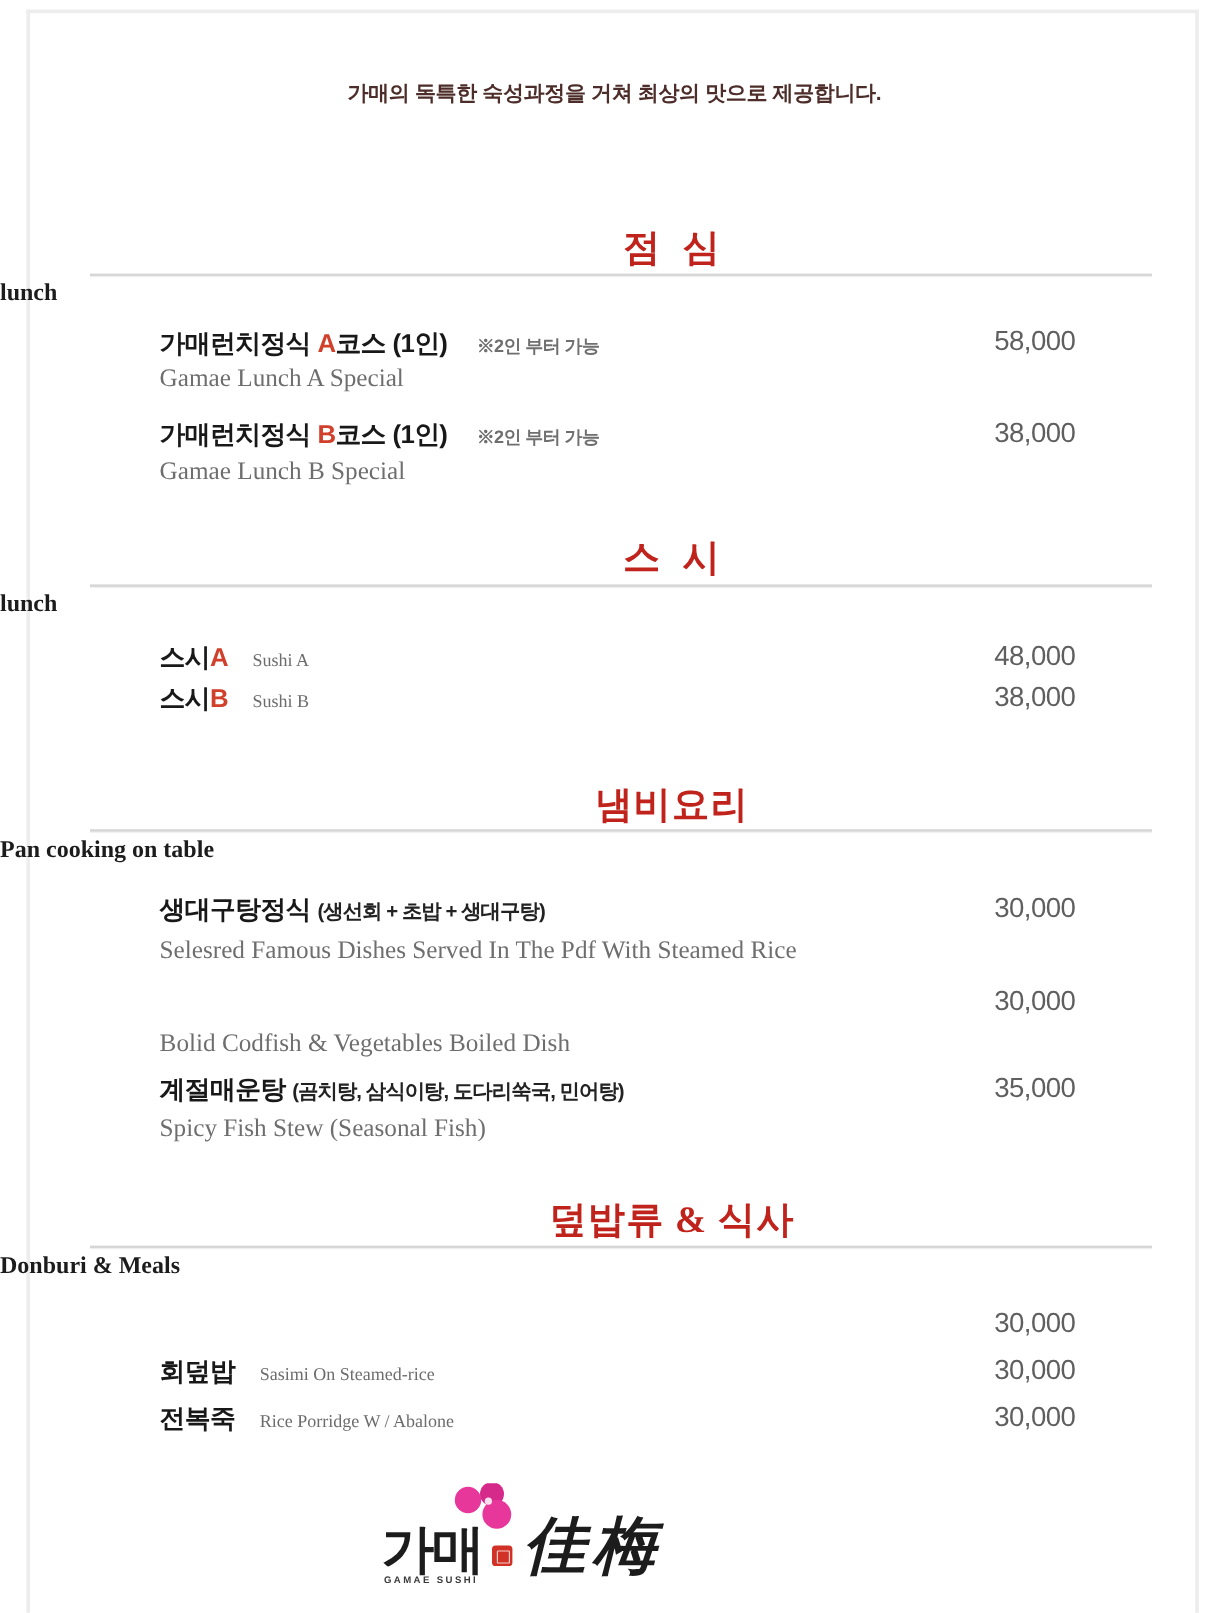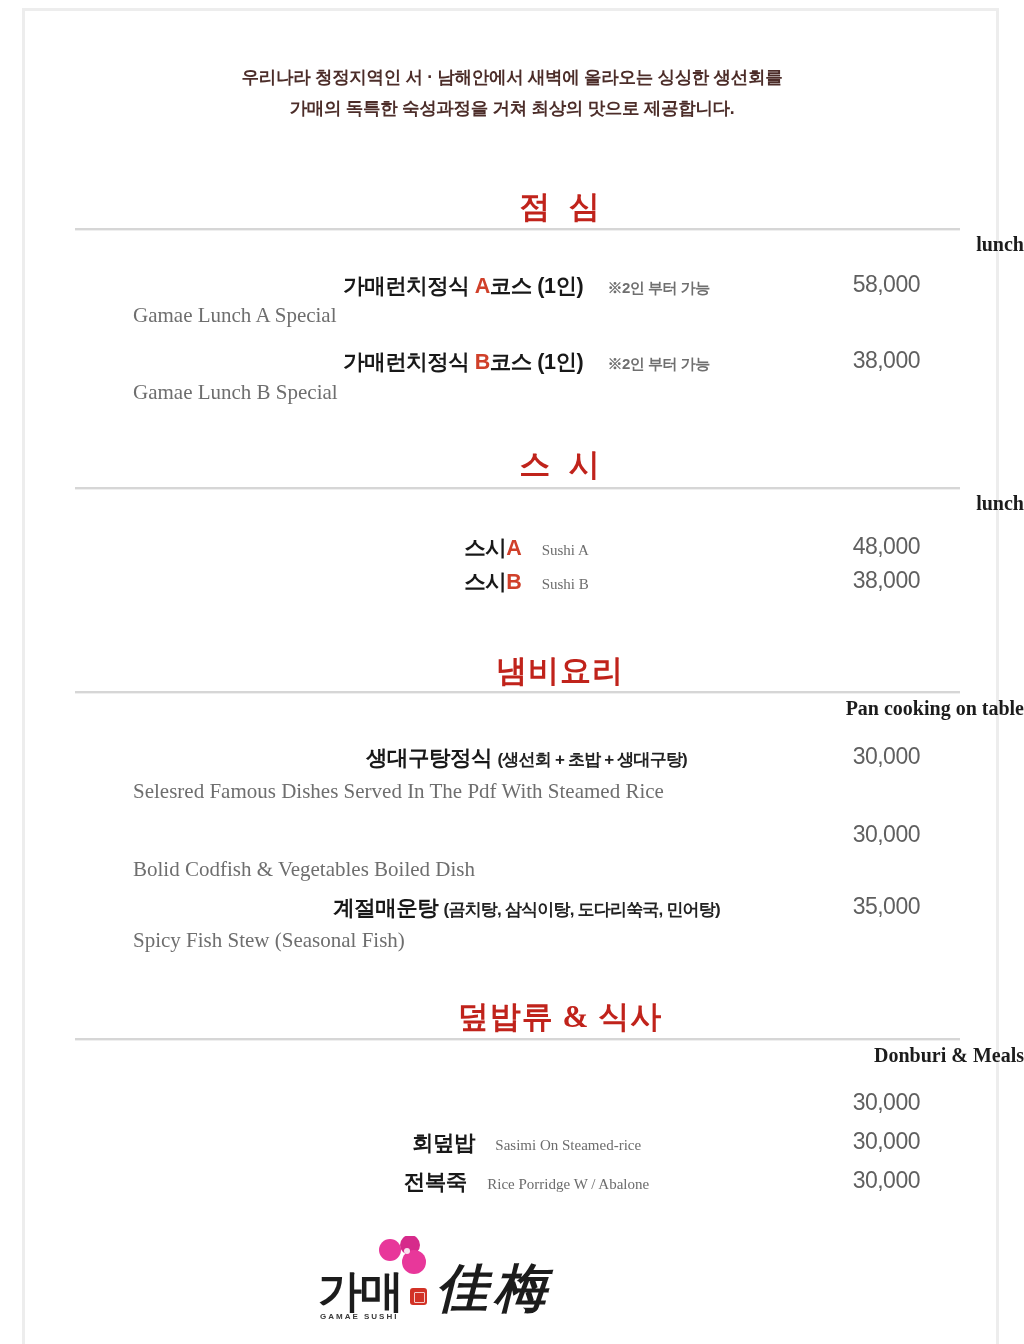--- a/index.html
+++ b/index.html
@@ -19,25 +19,25 @@
   .section-title{
     position:absolute;left:0;width:1024px;text-align:center;
     color:#c0231b;font-weight:bold;font-size:31px;
     font-family:"Liberation Serif",serif;white-space:pre;letter-spacing:1px;padding-left:48px;
   }
   .divider{
     position:absolute;left:75px;width:885px;height:2px;background:#d6d6d6;
     box-shadow:0 1px 0 #efefef;
   }
   .section-sub{
-    position:absolute;left:0;width:1024px;text-align:right;
+    position:absolute;left:0;width:1024px;text-align:left;
     color:#1c1c1c;font-weight:bold;font-size:20px;
     font-family:"Liberation Serif",serif;
   }
-  .item-row{position:absolute;left:133px;right:104px;height:34px;text-align:center;}
+  .item-row{position:absolute;left:133px;right:128px;height:34px;}
   .item-name{
     font-size:21.5px;font-weight:bold;color:#181818;letter-spacing:-0.5px;
   }
   .accent{color:#d0402a;}
   .item-detail{
     font-size:17px;font-weight:bold;color:#222;letter-spacing:-0.8px;
   }
   .item-note{
     font-size:15px;font-weight:bold;color:#6f6f6f;margin-left:20px;
     letter-spacing:-0.5px;
@@ -82,21 +82,20 @@
     position:absolute;left:2px;top:76px;font-size:8px;letter-spacing:2px;
     color:#3a3a3a;font-weight:bold;
   }
 </style>
 </head>
 <body>
 
 <div class="frame"></div>
 
 <div class="intro">
-  <div>우리나라 청정지역인 서 · 남해안에서 새벽에 올라오는 싱싱한 생선회를</div>
   <div>가매의 독특한 숙성과정을 거쳐 최상의 맛으로 제공합니다.</div>
 </div>
 
 <div class="section-title" style="top:186px">점  심</div>
 <div class="divider" style="top:228px"></div>
 <div class="section-sub" style="top:233px">lunch</div>
 
 <div class="item-row" style="top:271px">
   <span class="item-name"><span>가매런치정식 </span><span class="accent">A</span><span>코스 (1인)</span></span>
   <span class="item-note">※2인 부터 가능</span>

